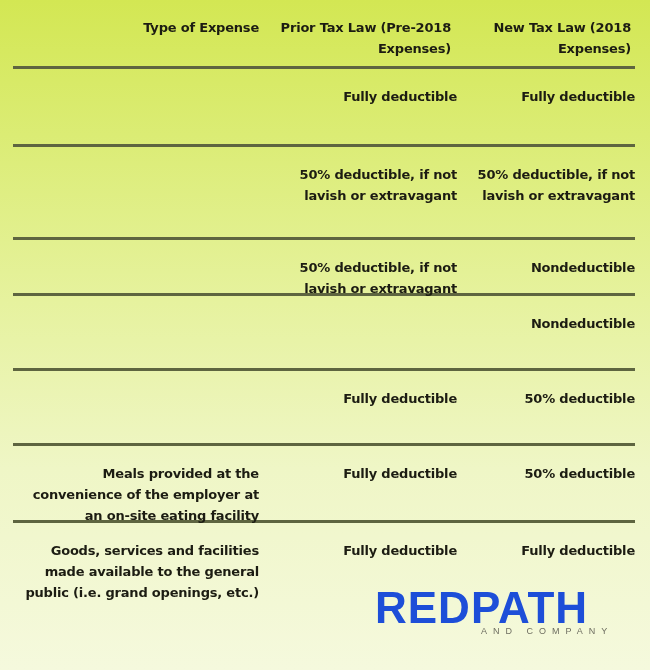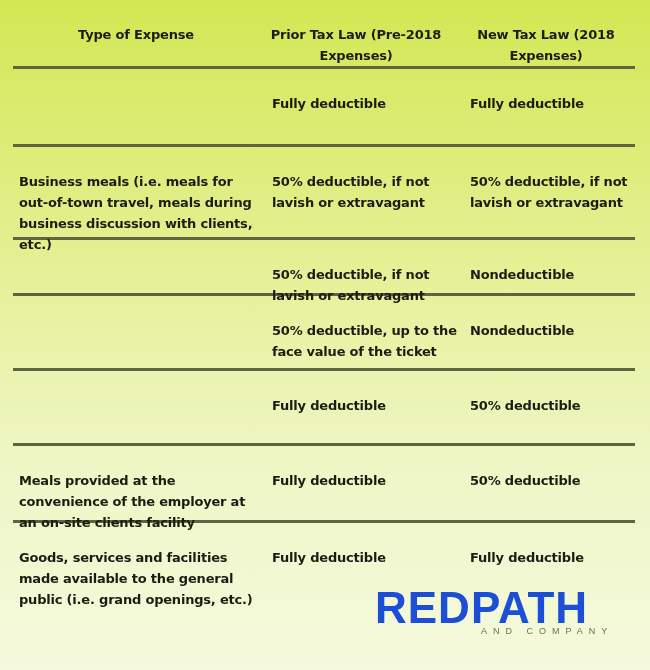--- a/index.html
+++ b/index.html
@@ -16,21 +16,21 @@
     position:absolute; top:0; font-size:13px; font-weight:bold; line-height:21px;
     letter-spacing:-0.2px;
   }
   .c1 { left:6px; width:240px; }
   .c2 { left:259px; width:185px; }
   .c3 { left:457px; width:165px; }
   .hdr .cell { text-align:center; }
   .hdr .c1 { left:0; width:246px; top:38px; }
   .hdr .c2 { left:248px; width:190px; top:17px; }
   .hdr .c3 { left:448px; width:170px; top:17px; }
-  .row .cell { top:24px; }
+  .row .cell { top:17px;text-align:right; }
   .logo { position:absolute; left:375px; top:577px; width:265px; height:62px; }
   .logo-text {
     position:absolute; left:0; top:8px; font-family:"Liberation Sans", sans-serif;
     font-size:44px; font-weight:bold; color:#1d4ed8; letter-spacing:1px; line-height:46px;
   }
   .logo-sub {
     position:absolute; left:90px; top:49px; font-family:"Liberation Sans", sans-serif;
     font-size:9px; letter-spacing:6px; color:#6d6d60;margin-left:16px;
   }
 </style>
@@ -41,38 +41,36 @@
   <div class="row hdr" style="height:66px">
     <div class="cell c1">Type of Expense</div>
     <div class="cell c2">Prior Tax Law (Pre-2018 Expenses)</div>
     <div class="cell c3">New Tax Law (2018 Expenses)</div>
   </div>
   <div class="row" style="height:75px">
     <div class="cell c2">Fully deductible</div>
     <div class="cell c3">Fully deductible</div>
   </div>
   <div class="row" style="height:90px">
-    <div class="cell c1">Business meals (i.e. meals for out-of-town travel, meals during business discussion with clients, etc.)</div>
     <div class="cell c2">50% deductible, if not lavish or extravagant</div>
     <div class="cell c3">50% deductible, if not lavish or extravagant</div>
   </div>
   <div class="row" style="height:53px">
     <div class="cell c2">50% deductible, if not lavish or extravagant</div>
     <div class="cell c3">Nondeductible</div>
   </div>
   <div class="row" style="height:72px">
-    <div class="cell c2">50% deductible, up to the face value of the ticket</div>
     <div class="cell c3">Nondeductible</div>
   </div>
   <div class="row" style="height:72px">
     <div class="cell c2">Fully deductible</div>
     <div class="cell c3">50% deductible</div>
   </div>
   <div class="row" style="height:74px">
-    <div class="cell c1">Meals provided at the convenience of the employer at an on-site clients facility</div>
+    <div class="cell c1">Meals provided at the convenience of the employer at an on-site eating facility</div>
     <div class="cell c2">Fully deductible</div>
     <div class="cell c3">50% deductible</div>
   </div>
   <div class="row last" style="height:80px">
     <div class="cell c1">Goods, services and facilities made available to the general public (i.e. grand openings, etc.)</div>
     <div class="cell c2">Fully deductible</div>
     <div class="cell c3">Fully deductible</div>
   </div>
 </div>
 

